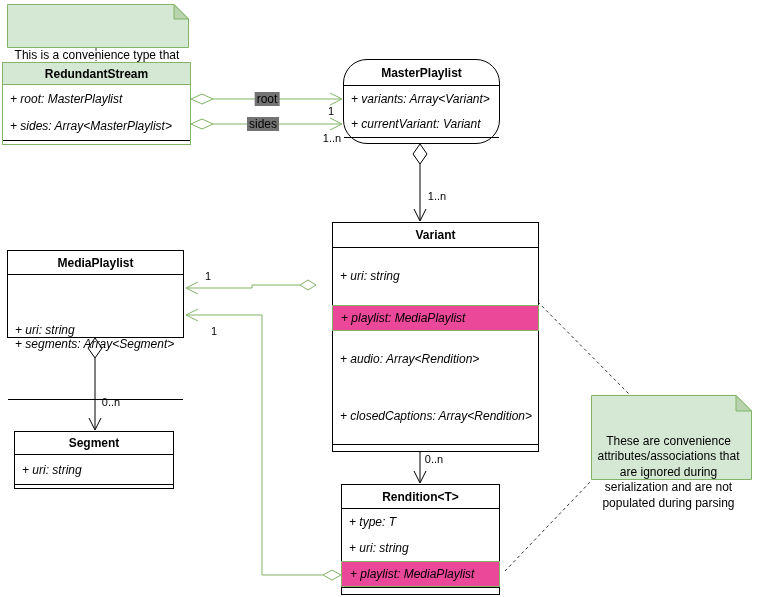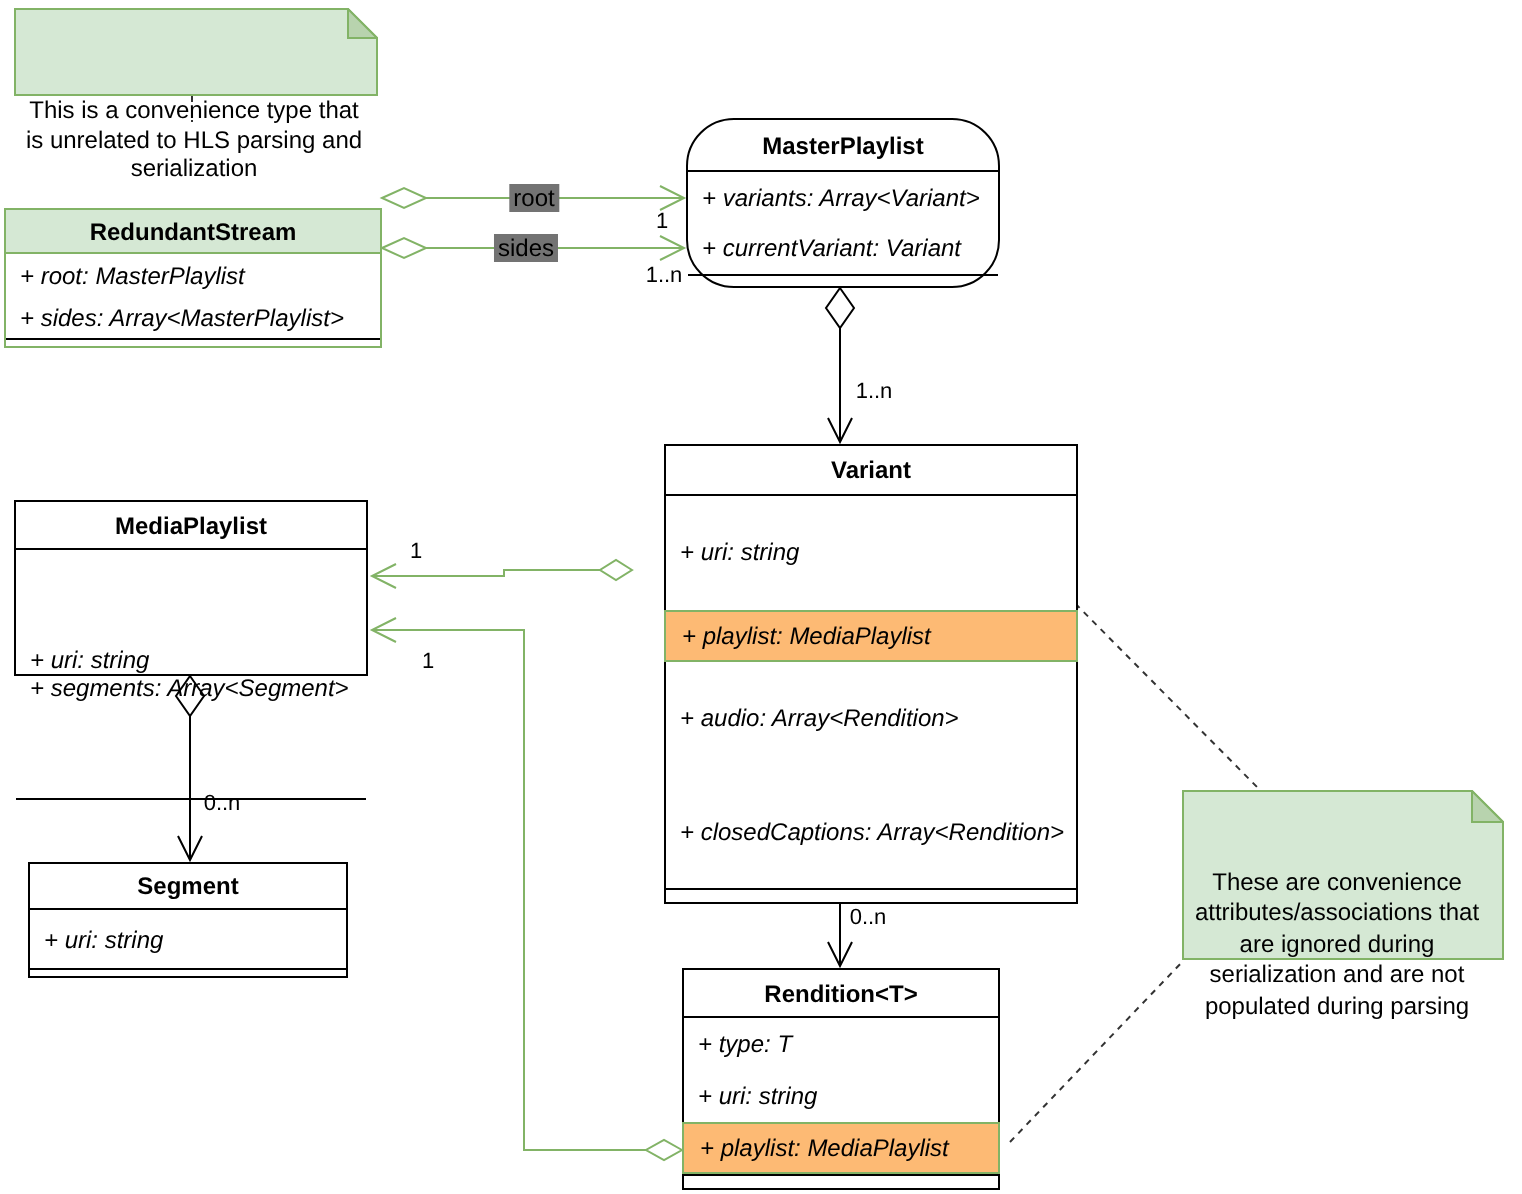--- a/index.html
+++ b/index.html
@@ -21,21 +21,21 @@
     font-size:12px; font-weight:bold; border-bottom:1px solid #000;
     white-space:nowrap;
   }
   .cls-attrs { flex:1 1 auto; display:flex; flex-direction:column;font-style:italic; }
   .cls-attr {
     flex:1 1 auto; display:flex; align-items:center;
     font-size:12px; padding-left:7px; white-space:nowrap;
   }
   .cls-attr.highlight {
     flex:0 0 24px; margin:0 -1px;
-    background:#fdba74;
+    background:#ec4899;
     border:1px solid #82b366;
     padding-left:8px;
   }
   .cls-methods { flex:0 0 auto; border-top:1px solid #000; }
 
   .cls.green { border-color:#82b366; }
   .cls.green .cls-title { background:#d5e8d4; border-bottom-color:#82b366; }
 
   
   .note { position:absolute; }
@@ -114,21 +114,21 @@
   </div>
 
   <div class="note note2" style="left:591px; top:395px; width:161px; height:67px;">
     <svg width="161" height="85">
       <path d="M0.5 0.5 L145 0.5 L160.5 16 L160.5 84.5 L0.5 84.5 Z" fill="#d5e8d4" stroke="#82b366"></path>
       <path d="M145 0.5 L145 16 L160.5 16 Z" fill="#b8d3ae" stroke="#82b366"></path>
     </svg>
     <div class="note-text">These are convenience attributes/associations that are ignored during serialization and are not populated during parsing</div>
   </div>
 
-  <div class="cls green" style="left:2px; top:62px; width:189px; height:70px;margin-top:42px;">
+  <div class="cls green" style="left:2px; top:62px; width:189px; height:83px;">
     <div class="cls-title" style="flex-basis:21px">RedundantStream</div>
     <div class="cls-attrs">
       <div class="cls-attr">+ root: MasterPlaylist</div>
       <div class="cls-attr">+ sides: Array&lt;MasterPlaylist&gt;</div>
     </div>
     <div class="cls-methods" style="flex-basis:3px"></div>
   </div>
 
   <div class="cls" style="left:343px; top:59px; width:157px; height:85px;border-radius:24px;">
     <div class="cls-title" style="flex-basis:25px">MasterPlaylist</div>

